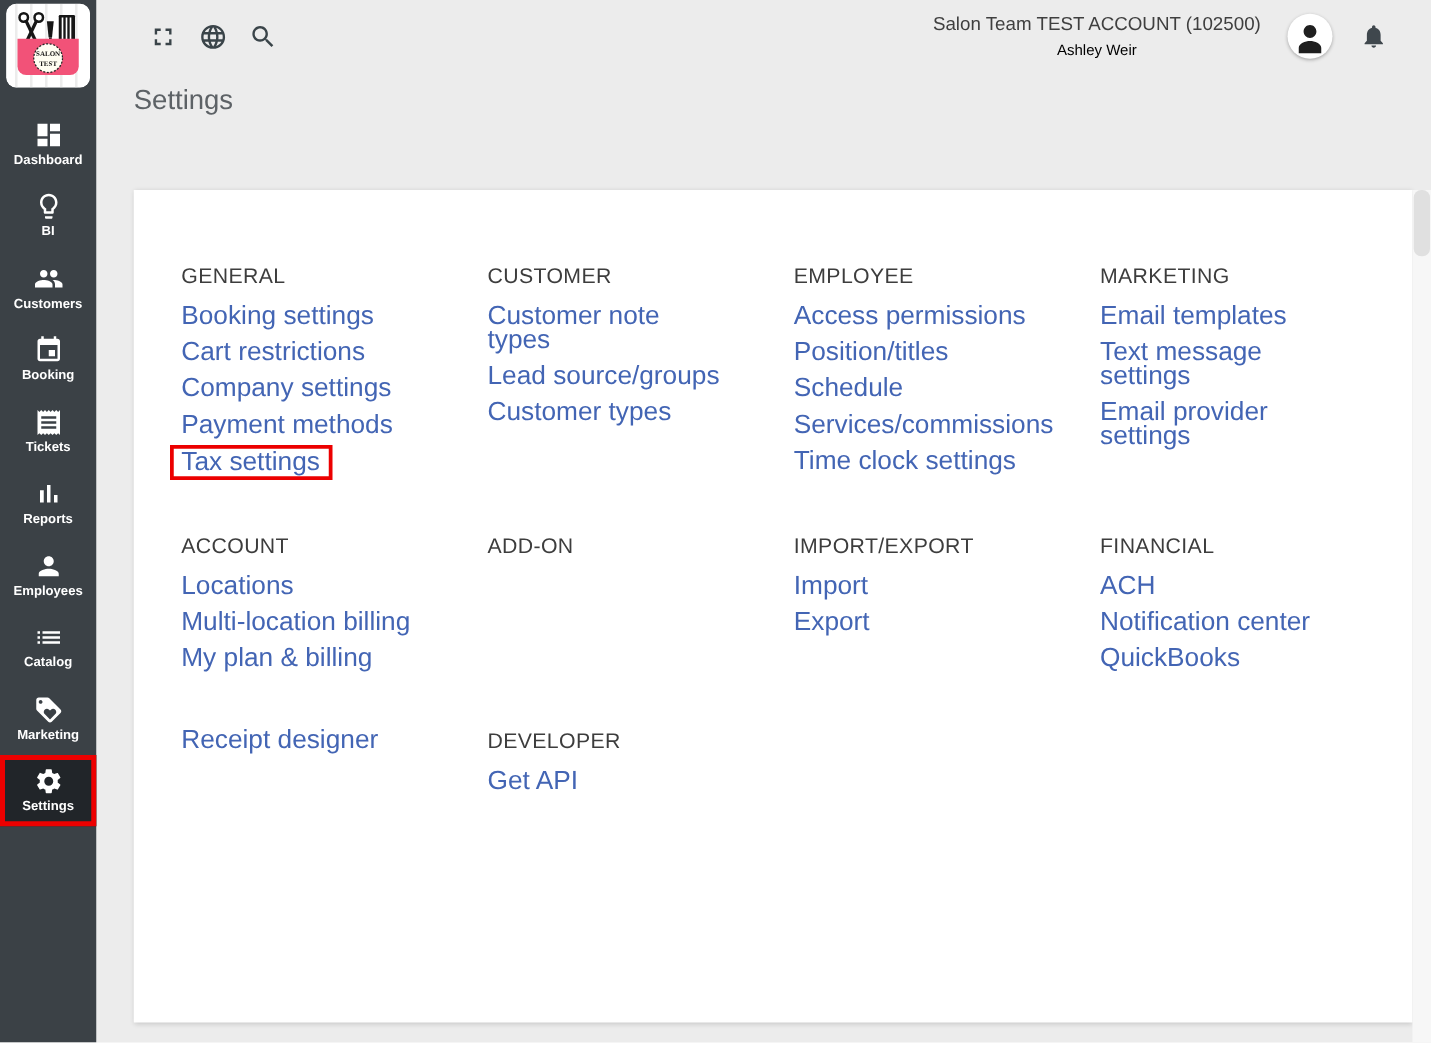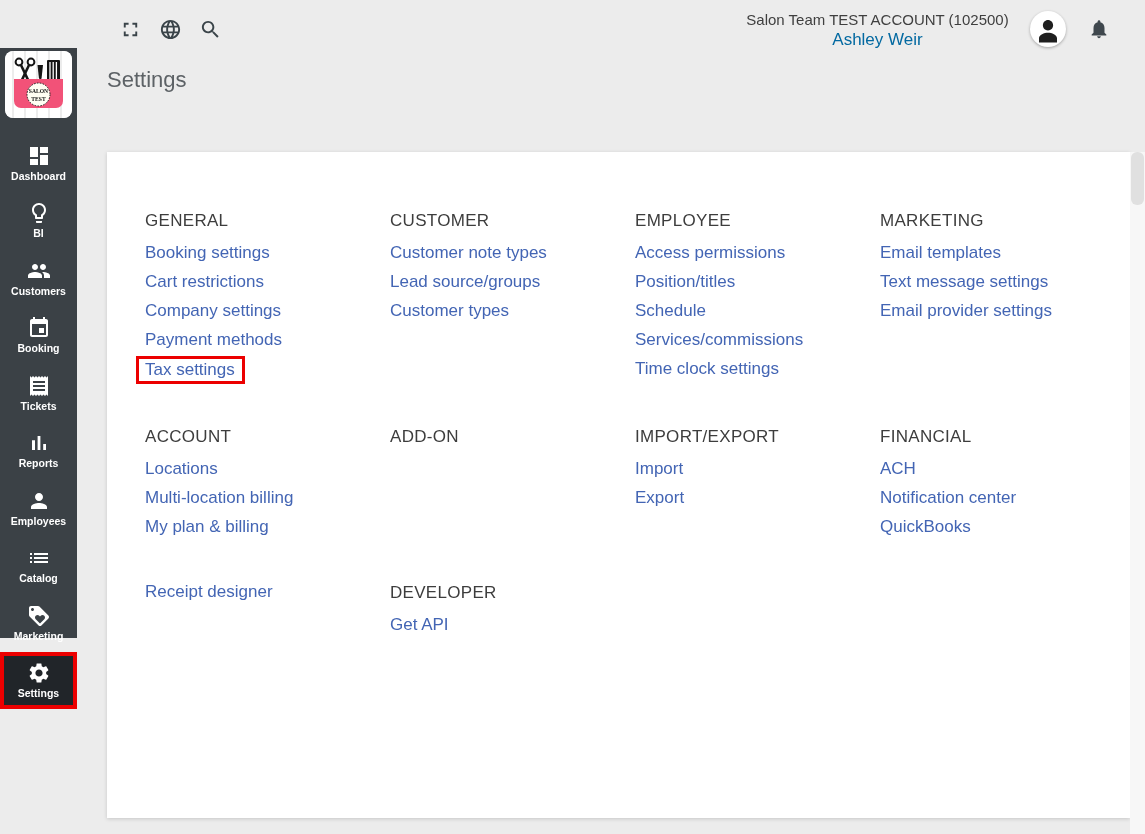--- a/index.html
+++ b/index.html
@@ -13,21 +13,21 @@
   *{box-sizing:border-box;}
   html,body{margin:0;padding:0;}
   body{
     width:1145px;height:834px;position:relative;overflow:hidden;
     background:var(--page-bg);
     font-family:"Liberation Sans", sans-serif;
     -webkit-font-smoothing:antialiased;
   }
 
   
-  .sidebar{position:absolute;left:0;top:0;width:77px;height:590px;background:var(--sidebar-bg);z-index:5;margin-top:48px;}
+  .sidebar{position:absolute;left:0;top:0;width:77px;height:834px;background:var(--sidebar-bg);z-index:5;}
   .logo{position:absolute;left:5px;top:3px;width:67px;height:67px;border-radius:8px;background:#fff;overflow:hidden;}
   .logo svg{display:block;width:67px;height:67px;}
   .sidebar-nav{position:absolute;top:86px;left:0;right:0;}
   .nav-item{
     height:57.5px;display:flex;flex-direction:column;align-items:center;justify-content:center;
     gap:2px;color:#fff;cursor:pointer;
   }
   .nav-item .nav-icon{width:24px;height:24px;}
   .nav-item .nav-icon svg{width:24px;height:24px;fill:#fff;display:block;}
   .nav-item .nav-label{font-size:10.5px;font-weight:bold;color:#fff;line-height:12px;}
@@ -36,21 +36,21 @@
     outline:4px solid var(--red);outline-offset:-4px;
   }
 
   
   .top-icons{position:absolute;left:119px;top:18px;display:flex;align-items:center;gap:17px;z-index:2;}
   .top-icon{width:23px;height:23px;color:#3a4449;cursor:pointer;display:flex;align-items:center;justify-content:center;}
   .top-icon svg{width:23px;height:23px;fill:currentColor;display:block;}
 
   .account-block{position:absolute;top:10px;left:690px;width:375px;text-align:center;z-index:2;}
   .account-name{font-size:15px;color:#3f3f3f;line-height:20px;}
-  .account-user{font-size:17px;color:#0369a1;line-height:16px;margin-top:2px;}
+  .account-user{font-size:12px;color:#000000;line-height:16px;margin-top:2px;}
 
   .avatar{
     position:absolute;left:1030px;top:11px;width:36px;height:36px;border-radius:50%;
     background:#fff;box-shadow:0 1px 3px rgba(0,0,0,.3);overflow:hidden;cursor:pointer;z-index:2;
   }
   .avatar svg{width:30px;height:30px;fill:#1f1f1f;display:block;margin:4px auto 0;}
 
   .bell{position:absolute;left:1088px;top:18px;width:22px;height:22px;color:#3f474d;cursor:pointer;z-index:2;}
   .bell svg{width:22px;height:22px;fill:currentColor;display:block;}
 
@@ -65,21 +65,21 @@
     padding:58px 0 0 38px;
     display:grid;grid-template-columns:245px 245px 245px 245px;
     align-items:start;
   }
   .section{margin-bottom:36px;}
   .section h2{
     margin:0 0 12px;font-size:17px;line-height:21px;font-weight:400;color:#3d3d3d;letter-spacing:.3px;
   }
   .link{
     display:block;width:max-content;max-width:192px;
-    color:var(--link-blue);font-size:17px;line-height:19px;
+    color:var(--link-blue);font-size:21px;line-height:19px;
     margin-bottom:10px;text-decoration:none;cursor:pointer;
   }
   .link.hl{
     border:3px solid var(--red);
     padding:1px 7px 2px 6px;margin-left:-9px;margin-top:-3px;margin-bottom:6px;
   }
 
   
   .scrollbar-track{position:absolute;right:0;top:152px;width:15px;height:682px;background:#f7f7f7;z-index:3;}
   .scrollbar-thumb{position:absolute;right:1px;top:0;width:13px;height:53px;background:#e0e0e0;border-radius:6px;cursor:pointer;}

